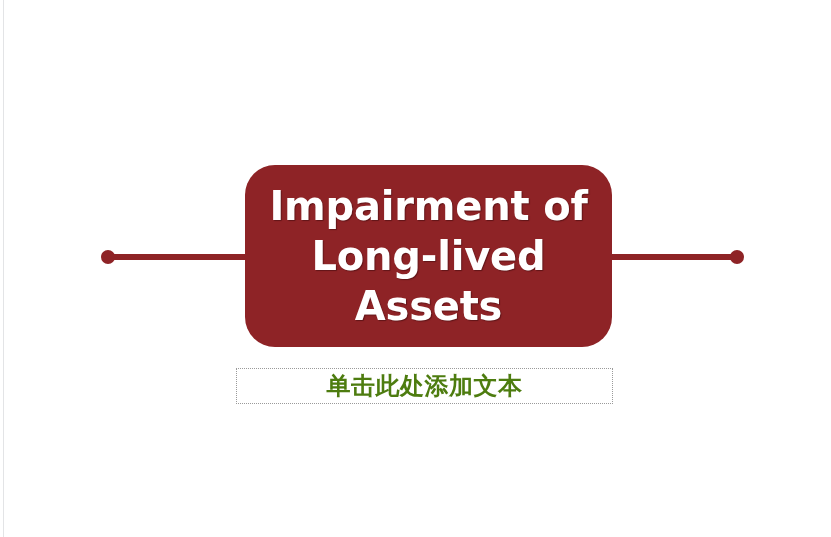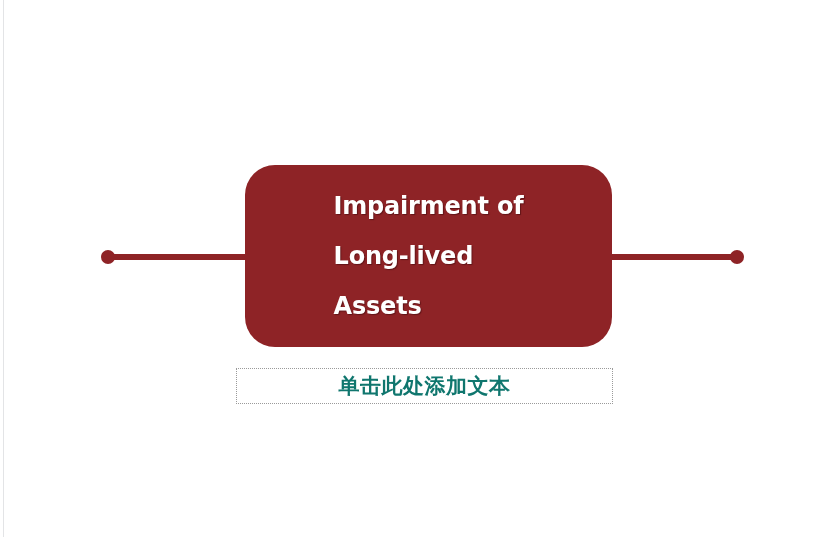--- a/index.html
+++ b/index.html
@@ -66,22 +66,23 @@
     display: flex;
     align-items: center;
     justify-content: center;
     box-sizing: border-box;
   }
 
   .title-text {
     color: #ffffff;
     font-family: "DejaVu Sans", sans-serif;
     font-weight: bold;
-    font-size: 24px;
+    font-size: 40px;
     line-height: 50px;
+    text-align: center;
     letter-spacing: -0.2px;
     text-shadow: 1px 1px 1px rgba(60, 10, 12, 0.55);
     padding: 0 14px;
     white-space: pre-line;
   }
 
   
   .subtitle-placeholder {
     position: absolute;
     left: 236px;
@@ -90,24 +91,24 @@
     height: 36px;
     border: 1px dotted #9a9a9a;
     box-sizing: border-box;
     display: flex;
     align-items: center;
     justify-content: center;
     background: transparent;
   }
 
   .subtitle-placeholder-text {
-    color: #0f766e;
+    color: #4d7c0f;
     font-family: "DejaVu Sans", sans-serif;
     font-weight: bold;
-    font-size: 21px;
+    font-size: 24px;
     line-height: 24px;
     text-align: center;
     text-shadow: 0.5px 0.5px 0 rgba(255, 255, 255, 0.85);
     letter-spacing: 0.5px;
   }
 </style>
 </head>
 <body>
 
 <div class="slide-canvas">

